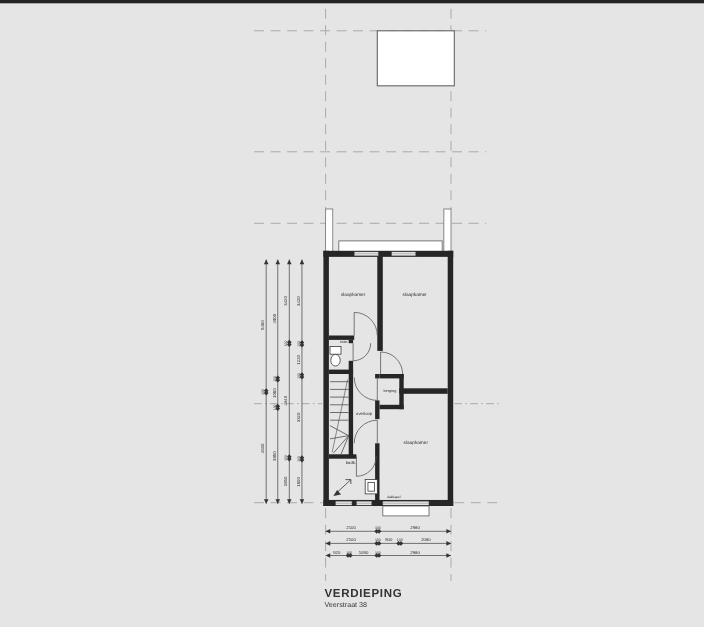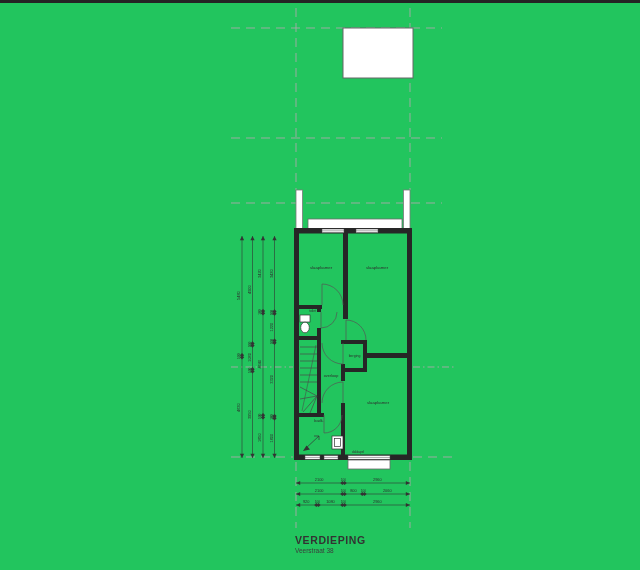--- a/index.html
+++ b/index.html
@@ -1,16 +1,16 @@
 <!DOCTYPE html>
 <html><head>
 <meta charset="utf-8">
 <style>
   html,body{margin:0;padding:0;background:#ffffff;}
-  .page{position:relative;width:640px;height:570px;background:#22c55e;overflow:hidden;
+  .page{position:relative;width:640px;height:570px;background:#e5e5e5;overflow:hidden;
         font-family:"Liberation Sans",sans-serif;}
   .topborder{position:absolute;left:0;top:0;width:640px;height:3px;background:#242424;}
   svg{position:absolute;left:0;top:0;}
   .titleblock{position:absolute;left:295px;top:534px;color:#2e2e2e;}
   .titleblock .title{font-size:10.5px;font-weight:bold;letter-spacing:0.6px;color:#333;}
   .titleblock .subtitle{font-size:6.5px;color:#3c3c3c;margin-top:1px;}
   text{fill:#2e2e2e;}
 </style>
 </head>
 <body>

